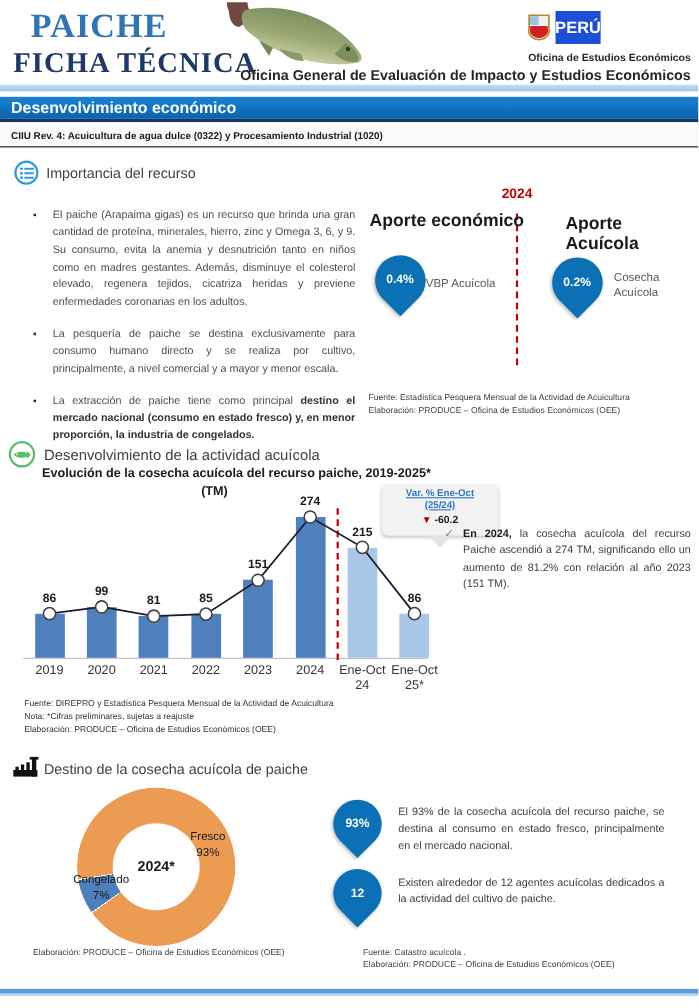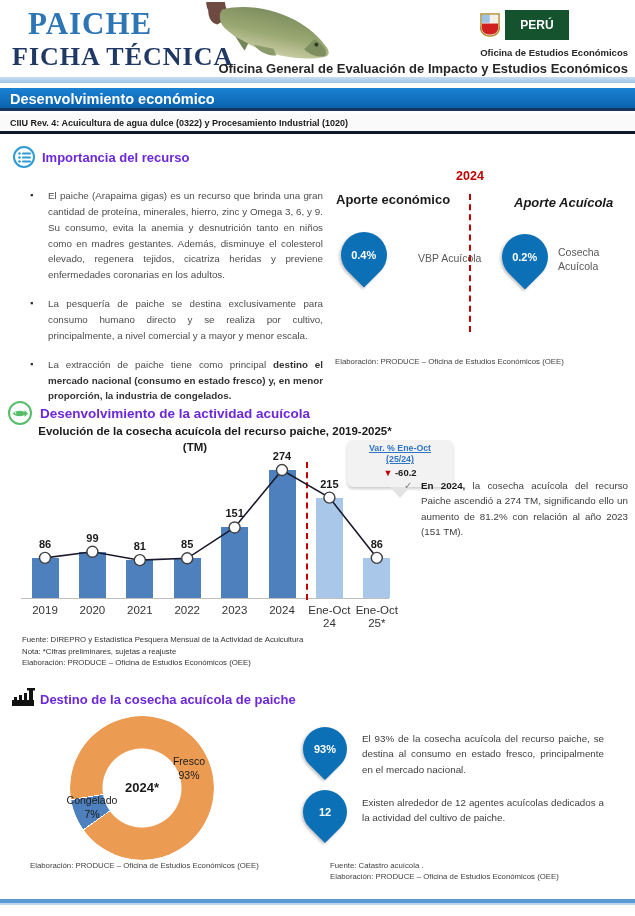--- a/index.html
+++ b/index.html
@@ -9,56 +9,56 @@
   .abs { position:absolute; }
 
   
   .title1 { left:28px; top:6px; font-family:"Liberation Serif", serif; font-weight:bold;
             font-size:31px; color:#2E75B6; letter-spacing:1px; }
   .title2 { left:12px; top:42px; font-family:"Liberation Serif", serif; font-weight:bold;
             font-size:26px; color:#1F3864; letter-spacing:1px; }
   .fish-img { left:196px; top:2px; }
   .logo-row { top:10px; left:478px; display:flex; align-items:stretch; height:30px; }
   .coat { width:24px; height:30px; margin-right:3px; }
-  .logo-red { width:64px; background:#14532d; color:#fff; font-weight:bold; font-size:12px;
+  .logo-red { width:41px; background:#1d4ed8; color:#fff; font-weight:bold; font-size:15px;
               display:flex; align-items:center; justify-content:center; }
   .logo-gray { width:80px; background:#58595B; color:#fff; font-size:7.5px; line-height:1.15;
                display:flex; align-items:center; padding-left:5px; }
   .office1 { top:47px; right:7px; font-size:9.5px; font-weight:bold; color:#262626; }
   .office2 { top:61px; right:7px; font-size:13px; font-weight:bold; color:#262626; }
 
   .strip-top { left:0; top:77px; width:635px; height:6px;
                background:linear-gradient(#C9DEF1,#9CC3E5); }
   .banner { left:0; top:88px; width:635px; height:23px;
             background:linear-gradient(#1B82D4,#0B62AE);
             border-bottom:3px solid #17375E;
             color:#fff; font-weight:bold; font-size:14.5px; line-height:22px; padding-left:10px; }
   .ciiu { left:0; top:114px; width:635px; height:20px; background:#FAFAFA;
-          border-bottom:3px solid #0f172a; font-size:9px; font-weight:bold; color:#1A1A1A;
+          border-bottom:1px solid #0f172a; font-size:9px; font-weight:bold; color:#1A1A1A;
           line-height:19px; padding-left:10px; }
 
   
-  .sec-title { font-weight:bold; font-size:13px; color:#6d28d9; }
+  .sec-title { font-weight:normal; font-size:13px; color:#404040; }
   .icon-circle { width:22px; height:22px; border-radius:50%; border:2px solid #2E9BD6;
                  display:flex; align-items:center; justify-content:center; }
   .icon-circle-green { width:24px; height:24px; border-radius:50%; border:2.5px solid #58BE6B;
                  display:flex; align-items:center; justify-content:center; }
 
   
   .bullets { left:28px; top:177px; width:295px;margin-top:11px; }
   .bullets li { list-style:none; position:relative; padding-left:20px; margin-bottom:13px;
                 font-size:9.8px; line-height:1.62; color:#4D4D4D; text-align:justify; }
   .bullets li::before { content:"▪"; position:absolute; left:2px; top:0; color:#262626; font-size:9px; }
   .bullets b { color:#333; }
 
   
   .year-red { left:438px; top:169px; width:64px; text-align:center; color:#C00000;
               font-weight:bold; font-size:12.5px; }
   .dash-v { left:469px; top:194px; height:138px; border-left:2px dashed #C00000; }
-  .aporte-h { font-weight:bold; font-size:13px; color:#1A1A1A; }
+  .aporte-h { font-weight:bold; font-size:16px; color:#1A1A1A; }
   .pin { border-radius:50% 50% 0 50%; transform:rotate(45deg); background:#0C70B6;
          display:flex; align-items:center; justify-content:center;
          box-shadow:0 2px 3px rgba(0,0,0,.25); }
   .pin > span { transform:rotate(-45deg); color:#fff; font-weight:bold; font-size:11px; }
   .pin-label { font-size:10.5px; color:#595959; line-height:1.3; }
   .src { font-size:7.8px; color:#404040; line-height:1.45; }
 
   
   .chart-title { left:25px; top:425px; width:380px; text-align:center; font-weight:bold;
                  font-size:11.5px; color:#1A1A1A; }
@@ -158,33 +158,34 @@
 
 <ul class="abs bullets">
   <li><span>El paiche (Arapaima gigas) es un recurso que brinda una gran cantidad de proteína, minerales, hierro, zinc y Omega 3, 6, y 9. Su consumo, evita la anemia y desnutrición tanto en niños como en madres gestantes. Además, disminuye el colesterol elevado, regenera tejidos, cicatriza heridas y previene enfermedades coronarias en los adultos.</span><b></b></li>
   <li><span>La pesquería de paiche se destina exclusivamente para consumo humano directo y se realiza por cultivo, principalmente, a nivel comercial y a mayor y menor escala.</span><b></b></li>
   <li><span>La extracción de paiche tiene como principal </span><b>destino el mercado nacional (consumo en estado fresco) y, en menor proporción, la industria de congelados.</b></li>
 </ul>
 
 <div class="abs year-red">2024</div>
 <div class="abs dash-v"></div>
 <div class="abs aporte-h" style="left:336px; top:192px;">Aporte económico</div>
-<div class="abs aporte-h" style="left:514px; top:195px;font-style:italic;">Aporte Acuícola</div>
+<div class="abs aporte-h" style="left:514px; top:195px;">Aporte Acuícola</div>
 
 <div class="abs pin" style="left:341px; top:232px; width:46px; height:46px;">
   <span>0.4%</span>
 </div>
-<div class="abs pin-label" style="left:418px; top:252px;text-align:center;">VBP Acuícola</div>
+<div class="abs pin-label" style="left:387px; top:252px;text-align:center;">VBP Acuícola</div>
 
 <div class="abs pin" style="left:502px; top:234px; width:46px; height:46px;">
   <span>0.2%</span>
 </div>
 <div class="abs pin-label" style="left:558px; top:246px; width:60px;">Cosecha Acuícola</div>
 
 <div class="abs src" style="left:335px; top:356px;">
+  <div>Fuente: Estadística Pesquera Mensual de la Actividad de Acuicultura</div>
   <div>Elaboración: PRODUCE – Oficina de Estudios Económicos (OEE)</div>
 </div>
 
 <div class="abs" style="left:8px; top:401px;">
   <div class="icon-circle-green">
     <svg width="16" height="9" viewBox="0 0 16 9">
       <path d="M16 4.5 L12.5 8 V6 C8 8.5, 3 7, 0.5 4.5 C3 2, 8 0.5, 12.5 3 V1 Z" fill="#58BE6B"></path>
       <circle cx="3.5" cy="4" r="0.8" fill="#fff"></circle>
     </svg>
   </div>

